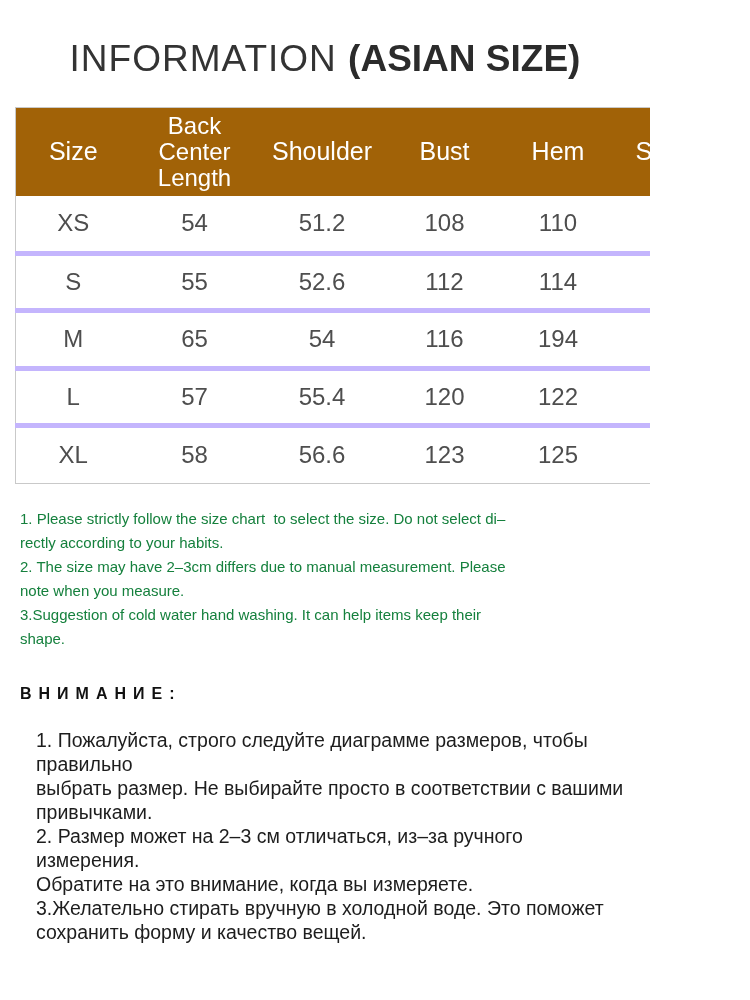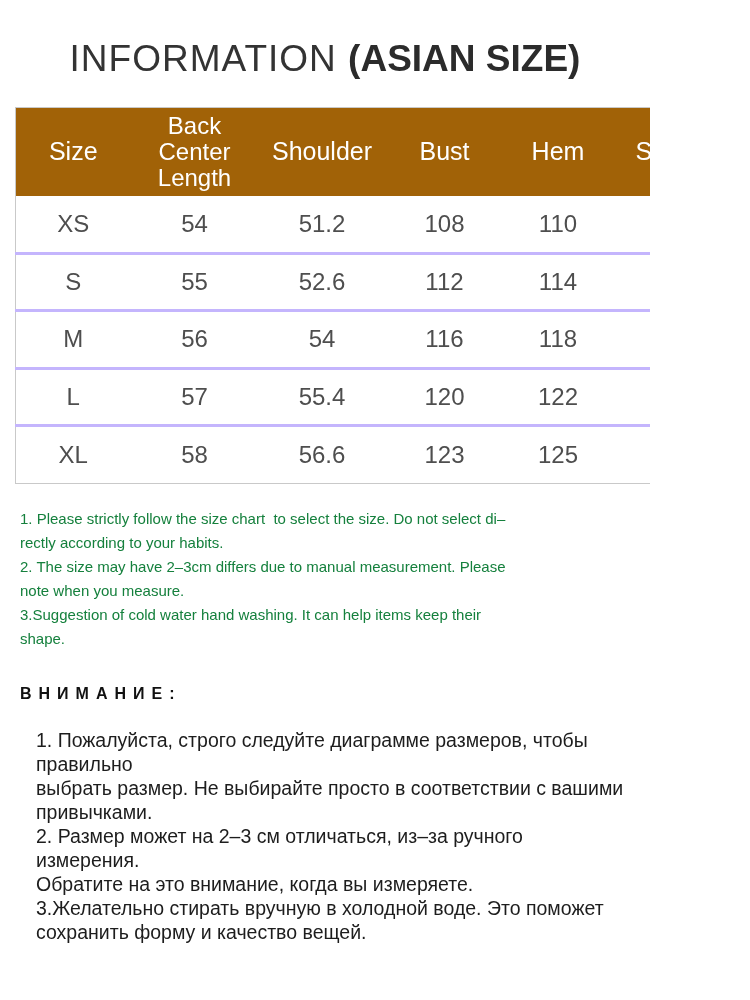--- a/index.html
+++ b/index.html
@@ -49,21 +49,21 @@
     font-size: 24px;
     line-height: 26px;
     white-space: pre-line;
   }
   .size-chart tbody td {
     height: 57.5px;
     text-align: center;
     vertical-align: middle;
     font-size: 24px;
     color: #4e4e4e;
-    border-bottom: 3px solid #c4b5fd;
+    border-bottom: 5px solid #c4b5fd;
     padding: 0;
   }
   .size-chart tbody tr:last-child td { border-bottom: none; }
 
   
   .notes { margin: 0 20px; }
   .note-heading {
     margin: 37px 0 0 0;
     font-size: 23px;
     line-height: 24px;
@@ -132,24 +132,24 @@
       <tr>
         <td>S</td>
         <td>55</td>
         <td>52.6</td>
         <td>112</td>
         <td>114</td>
         <td>51.2</td>
       </tr>
       <tr>
         <td>M</td>
-        <td>56</td>
+        <td>65</td>
         <td>54</td>
         <td>116</td>
-        <td>118</td>
+        <td>194</td>
         <td>52</td>
       </tr>
       <tr>
         <td>L</td>
         <td>57</td>
         <td>55.4</td>
         <td>120</td>
         <td>122</td>
         <td>52.8</td>
       </tr>

